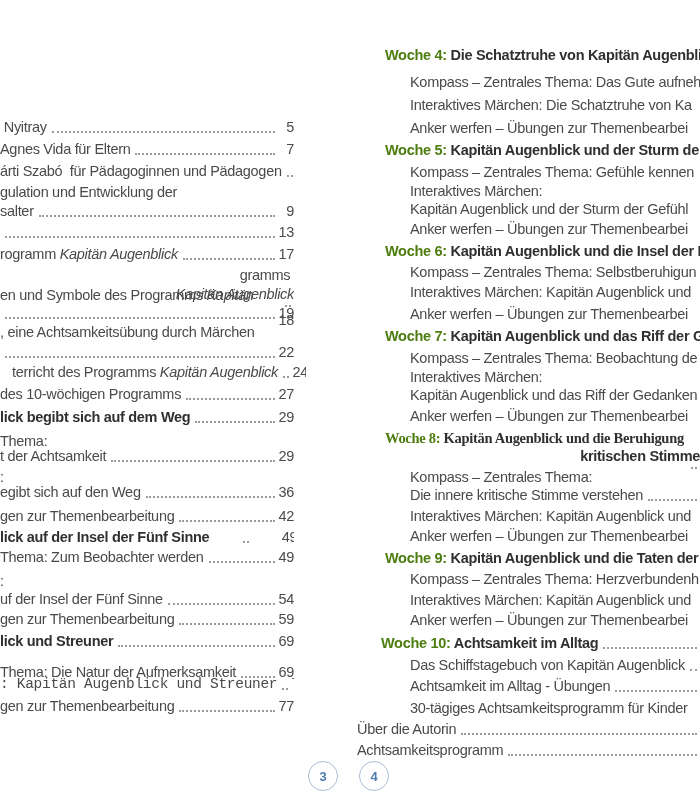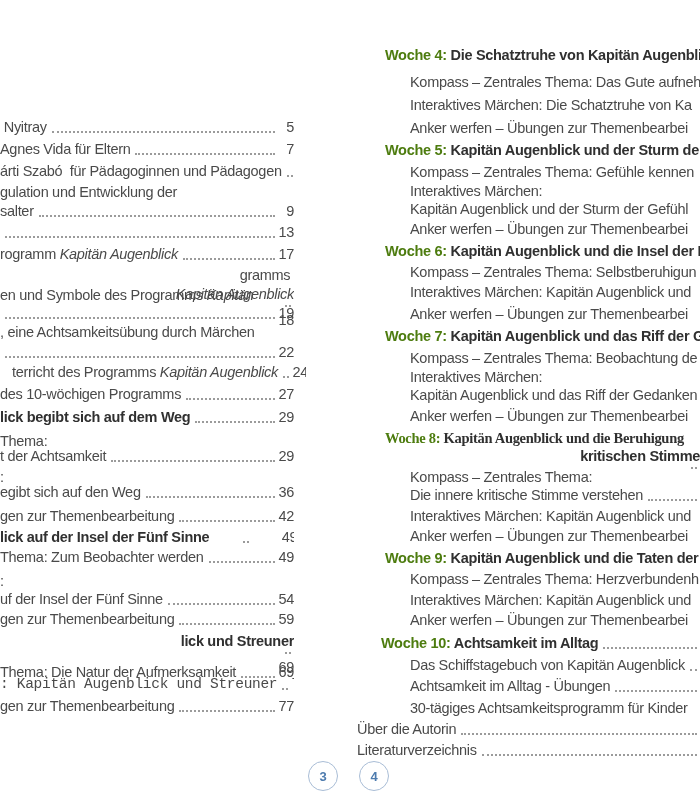--- a/index.html
+++ b/index.html
@@ -51,21 +51,21 @@
       <div class="row" style="left: 0px; top: 432px; width: 294px;"><span class="seg">Thema:</span></div>
       <div class="row" style="left: 0px; top: 447px; width: 294px;"><span class="seg">t der Achtsamkeit</span><span class="dots"></span><span class="num">29</span></div>
       <div class="row" style="left: 0px; top: 468px; width: 294px;"><span class="seg">:</span></div>
       <div class="row" style="left: 0px; top: 483px; width: 294px;"><span class="seg">egibt sich auf den Weg</span><span class="dots"></span><span class="num">36</span></div>
       <div class="row" style="left: 0px; top: 507px; width: 294px;"><span class="seg">gen zur Themenbearbeitung</span><span class="dots"></span><span class="num">42</span></div>
       <div class="row" style="left: 0px; top: 528px; width: 294px; gap: 29px;"><span class="seg seg-b">lick auf der Insel der Fünf Sinne</span><span class="dots"></span><span class="num">49</span></div>
       <div class="row" style="left: 0px; top: 548px; width: 294px;"><span class="seg">Thema: Zum Beobachter werden</span><span class="dots"></span><span class="num">49</span></div>
       <div class="row" style="left: 0px; top: 572px; width: 294px;"><span class="seg">:</span></div>
       <div class="row" style="left: 0px; top: 590px; width: 294px;"><span class="seg">uf der Insel der Fünf Sinne</span><span class="dots"></span><span class="num">54</span></div>
       <div class="row" style="left: 0px; top: 610px; width: 294px;"><span class="seg">gen zur Themenbearbeitung</span><span class="dots"></span><span class="num">59</span></div>
-      <div class="row" style="left: 0px; top: 632px; width: 294px; flex-direction: column;"><span class="seg seg-b">lick und Streuner</span><span class="dots"></span><span class="num">69</span></div>
+      <div class="row" style="left: 0px; top: 632px; width: 294px;"><span class="seg seg-b">lick und Streuner</span><span class="dots"></span><span class="num">69</span></div>
       <div class="row" style="left: 0px; top: 663px; width: 294px;"><span class="seg">Thema: Die Natur der Aufmerksamkeit</span><span class="dots"></span><span class="num">69</span></div>
       <div class="row" style="left: 0px; top: 675px; width: 294px; font-family: Liberation Mono, monospace;"><span class="seg">: Kapitän Augenblick und Streuner</span><span class="dots"></span><span class="num">72</span></div>
       <div class="row" style="left: 0px; top: 697px; width: 294px;"><span class="seg">gen zur Themenbearbeitung</span><span class="dots"></span><span class="num">77</span></div>
     </div>
   <div id="right-col">
       <div class="row" style="left: 385px; top: 46px; width: 315px;"><span class="seg seg-bl">Woche 4:</span><span class="seg seg-b"> Die Schatztruhe von Kapitän Augenblic</span></div>
       <div class="row" style="left: 410px; top: 73px; width: 290px;"><span class="seg">Kompass – Zentrales Thema: Das Gute aufneh</span></div>
       <div class="row" style="left: 410px; top: 96px; width: 290px;"><span class="seg">Interaktives Märchen: Die Schatztruhe von Ka</span></div>
       <div class="row" style="left: 410px; top: 119px; width: 290px;"><span class="seg">Anker werfen – Übungen zur Themenbearbei</span></div>
       <div class="row" style="left: 385px; top: 141px; width: 315px;"><span class="seg seg-bl">Woche 5:</span><span class="seg seg-b"> Kapitän Augenblick und der Sturm der </span></div>
@@ -90,17 +90,17 @@
       <div class="row" style="left: 410px; top: 527px; width: 290px;"><span class="seg">Anker werfen – Übungen zur Themenbearbei</span></div>
       <div class="row" style="left: 385px; top: 549px; width: 315px;"><span class="seg seg-bl">Woche 9:</span><span class="seg seg-b"> Kapitän Augenblick und die Taten der F</span></div>
       <div class="row" style="left: 410px; top: 570px; width: 290px;"><span class="seg">Kompass – Zentrales Thema: Herzverbundenh</span></div>
       <div class="row" style="left: 410px; top: 591px; width: 290px;"><span class="seg">Interaktives Märchen: Kapitän Augenblick und</span></div>
       <div class="row" style="left: 410px; top: 611px; width: 290px;"><span class="seg">Anker werfen – Übungen zur Themenbearbei</span></div>
       <div class="row" style="left: 381px; top: 634px; width: 319px;"><span class="seg seg-bl">Woche 10:</span><span class="seg seg-b"> Achtsamkeit im Alltag</span><span class="dots"></span></div>
       <div class="row" style="left: 410px; top: 656px; width: 290px;"><span class="seg">Das Schiffstagebuch von Kapitän Augenblick</span><span class="dots"></span></div>
       <div class="row" style="left: 410px; top: 677px; width: 290px;"><span class="seg">Achtsamkeit im Alltag - Übungen</span><span class="dots"></span></div>
       <div class="row" style="left: 410px; top: 699px; width: 290px;"><span class="seg">30-tägiges Achtsamkeitsprogramm für Kinder</span></div>
       <div class="row" style="left: 357px; top: 720px; width: 343px;"><span class="seg">Über die Autorin</span><span class="dots"></span></div>
-      <div class="row" style="left: 357px; top: 741px; width: 343px;"><span class="seg">Literaturverzeichnis</span><span class="dots"></span></div>
+      <div class="row" style="left: 357px; top: 741px; width: 343px;"><span class="seg">Achtsamkeitsprogramm</span><span class="dots"></span></div>
     </div>
   <div class="badge" id="badge-left" style="left: 308px; top: 761px;">3</div>
   <div class="badge" id="badge-right" style="left: 359px; top: 761px;">4</div>
 </div>
 
 </body></html>

